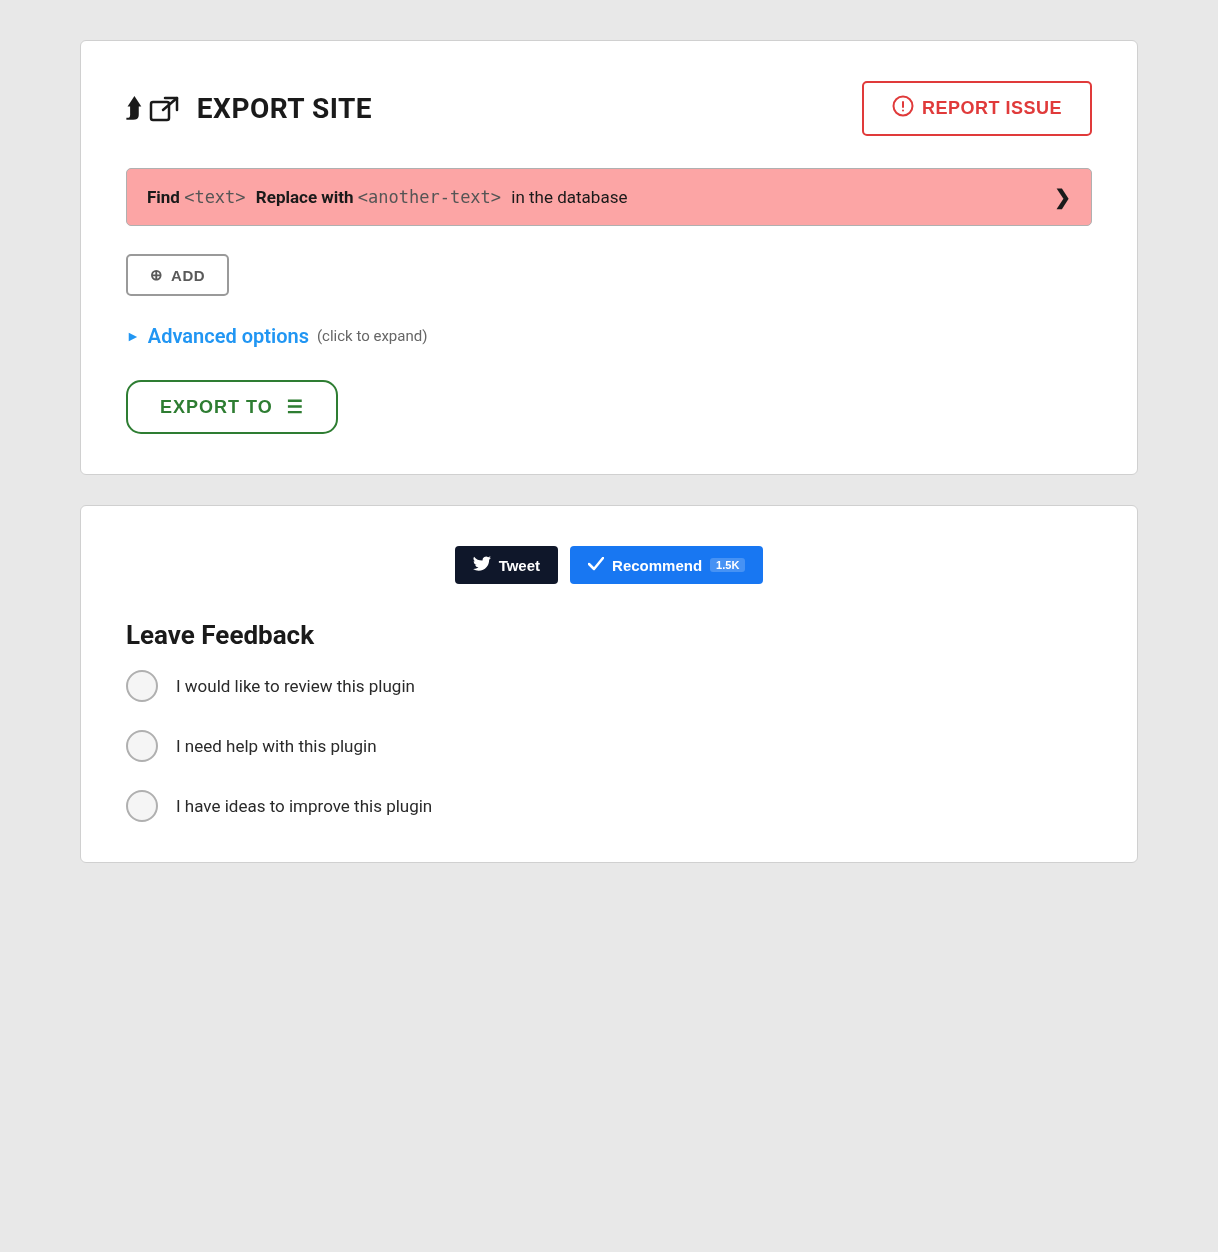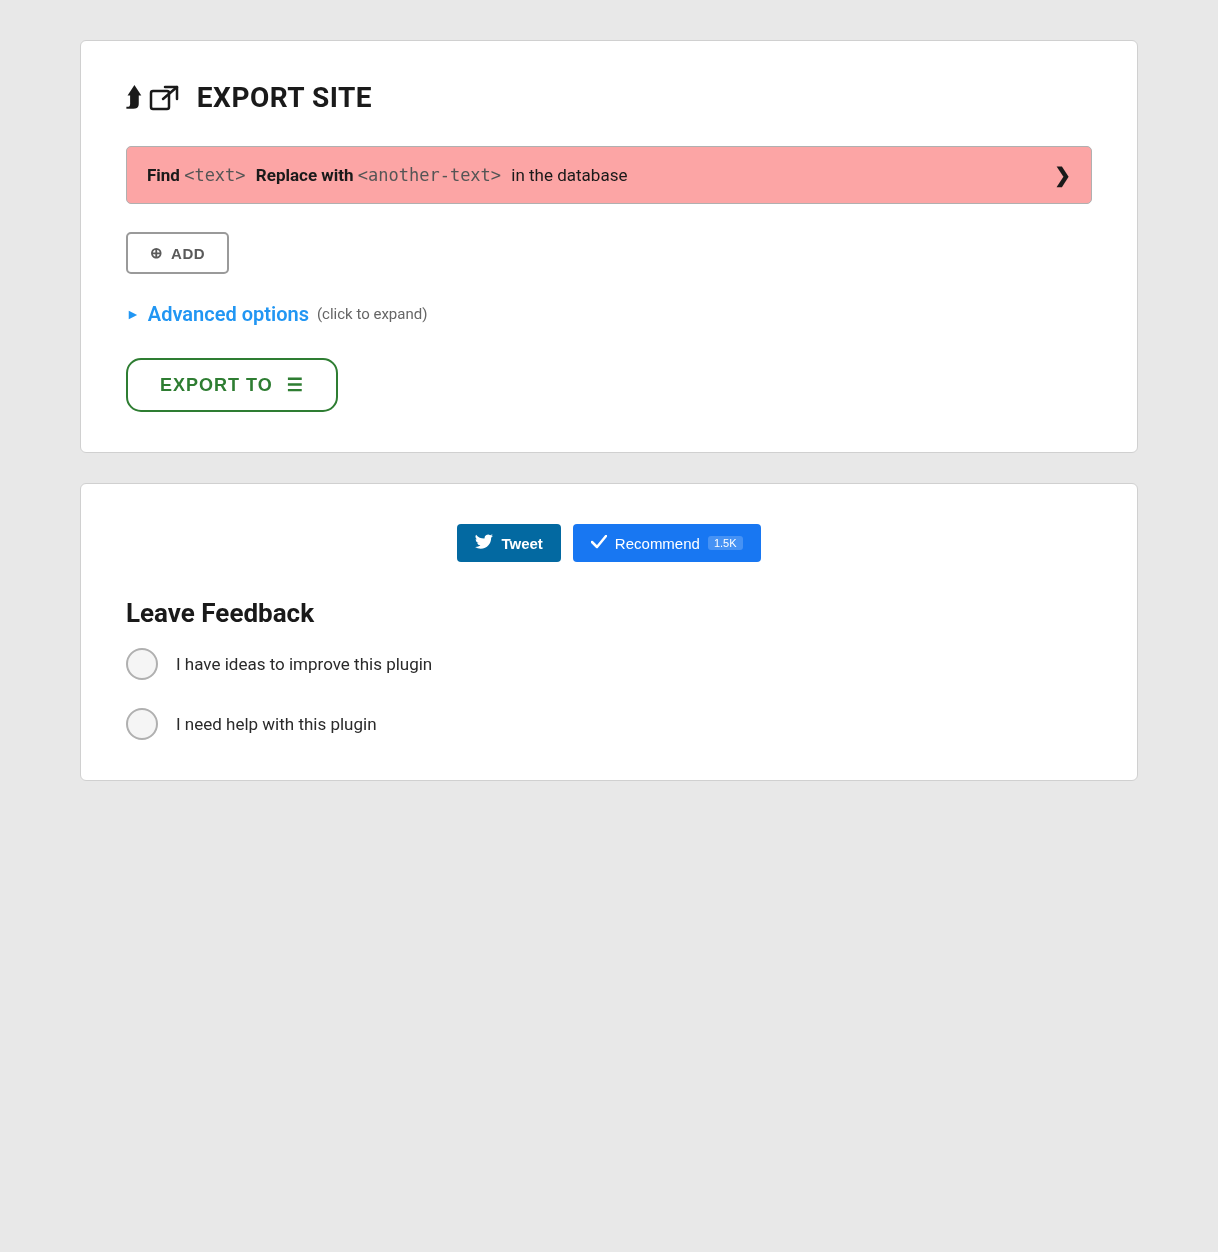--- a/index.html
+++ b/index.html
@@ -167,41 +167,41 @@
       display: flex;
       justify-content: center;
       gap: 12px;
       margin-bottom: 36px;
     }
 
     .tweet-button {
       display: flex;
       align-items: center;
       gap: 8px;
-      background: #0369a1;
+      background: #0f172a;
       color: #fff;
       border: none;
       border-radius: 4px;
       padding: 10px 18px;
       font-size: 15px;
       font-weight: 600;
       cursor: pointer;
     }
 
     .recommend-button {
       display: flex;
       align-items: center;
       gap: 8px;
       background: #1877f2;
       color: #fff;
       border: none;
       border-radius: 4px;
       padding: 10px 18px;
       font-size: 15px;
-      font-weight: 400;
+      font-weight: 700;
       cursor: pointer;
     }
 
     .recommend-count {
       background: rgba(255,255,255,0.2);
       border-radius: 3px;
       padding: 1px 6px;
       font-size: 11px;
     }
 
@@ -247,20 +247,30 @@
     <div class="export-site-title">
       <span class="export-icon">⮭
         <svg width="32" height="28" viewBox="0 0 32 28" fill="none" xmlns="http://www.w3.org/2000/svg" style="display:inline-block;vertical-align:middle;margin-right:4px;">
           <rect x="2" y="6" width="18" height="18" rx="2" stroke="#1a1a1a" stroke-width="2.5" fill="none"></rect>
           <path d="M16 2h12v12" stroke="#1a1a1a" stroke-width="2.5" stroke-linecap="round" stroke-linejoin="round"></path>
           <path d="M14 14L28 2" stroke="#1a1a1a" stroke-width="2.5" stroke-linecap="round"></path>
         </svg>
       </span>
       <span>EXPORT SITE</span>
     </div>
+    <button class="report-issue-button">
+      <span class="report-icon">
+        <svg width="22" height="22" viewBox="0 0 22 22" fill="none" xmlns="http://www.w3.org/2000/svg">
+          <circle cx="11" cy="11" r="9.5" stroke="#e03a3a" stroke-width="2"></circle>
+          <path d="M11 7v5" stroke="#e03a3a" stroke-width="2" stroke-linecap="round"></path>
+          <circle cx="11" cy="15.5" r="1" fill="#e03a3a"></circle>
+        </svg>
+      </span>
+      <span>REPORT ISSUE</span>
+    </button>
   </div>
 
   <div class="find-replace-bar">
     <span class="find-replace-text">
       <span class="keyword">Find</span>
       <span class="placeholder"> &lt;text&gt; </span>
       <span class="keyword">Replace with</span>
       <span class="placeholder"> &lt;another-text&gt; </span>
       <span>in the database</span>
     </span>
@@ -303,20 +313,24 @@
       <span>Recommend</span>
       <span class="recommend-count">1.5K</span>
     </button>
   </div>
 
   <div class="feedback-title">Leave Feedback</div>
 
   <div class="feedback-options">
     <div class="feedback-option">
       <div class="radio-circle"></div>
-      <span class="feedback-option-label">I have ideas to improve this plugin</span>
+      <span class="feedback-option-label">I would like to review this plugin</span>
     </div>
     <div class="feedback-option">
       <div class="radio-circle"></div>
       <span class="feedback-option-label">I need help with this plugin</span>
     </div>
+    <div class="feedback-option">
+      <div class="radio-circle"></div>
+      <span class="feedback-option-label">I have ideas to improve this plugin</span>
+    </div>
   </div>
 </div>
 
 </body></html>

